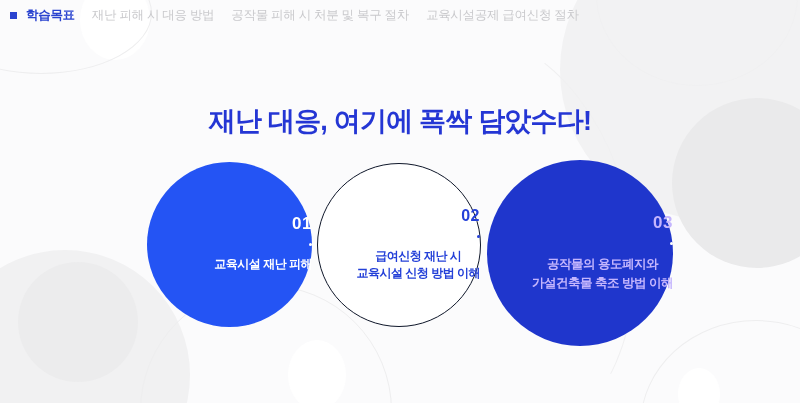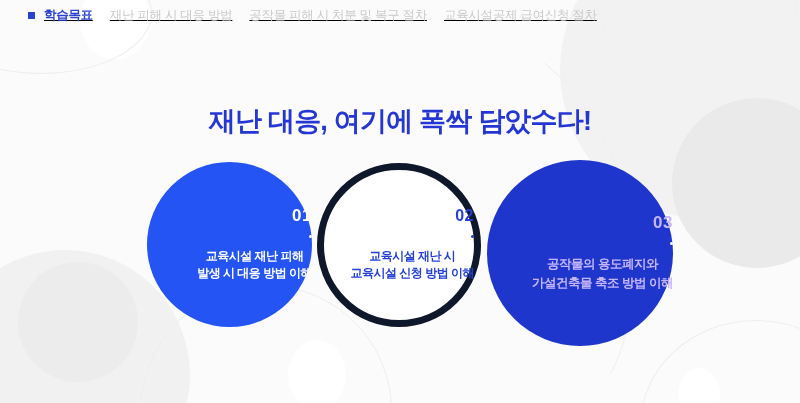--- a/index.html
+++ b/index.html
@@ -98,25 +98,24 @@
     transform: rotate(-12deg);
   }
 
   
   .header {
     position: relative;
     z-index: 3;
     height: 31px;
     display: flex;
     align-items: center;
-    padding-left: 28px;
+    padding-left: 10px;
     box-sizing: border-box;
     background: transparent;
     white-space: nowrap;
-    text-decoration: underline;
   }
   .header-bullet {
     width: 7px;
     height: 7px;
     background: #2a43cf;
     margin-right: 9px;
     flex: 0 0 auto;
   }
   .header-item {
     font-size: 12.5px;
@@ -168,21 +167,21 @@
   }
   .circle-1 {
     width: 165px; height: 165px;
     left: 147px; top: 162px;
     background: #2454f4;
   }
   .circle-2 {
     width: 164px; height: 164px;
     left: 317px; top: 163px;
     background: #ffffff;
-    border: 7px solid #0f172a;
+    border: 1px solid #0f172a;
   }
   .circle-3 {
     width: 186px; height: 186px;
     left: 487px; top: 160px;
     background: #1f36cc;
   }
   .circle-num {
     font-size: 17px;
     font-weight: bold;
     letter-spacing: 0.5px;
@@ -242,29 +241,28 @@
 
   <div class="title">재난 대응, 여기에 폭싹 담았수다!</div>
 
   <div class="circles">
 
     <div class="circle circle-1">
       <div class="circle-num">01</div>
       <div class="circle-dot"></div>
       <div class="circle-desc">
         <div>교육시설 재난 피해</div>
-        <div>발생 시 대응 방법 이해</div>
       </div>
     </div>
 
     <div class="circle circle-2">
       <div class="circle-num">02</div>
       <div class="circle-dot"></div>
       <div class="circle-desc">
-        <div>교육시설 재난 시</div>
+        <div>급여신청 재난 시</div>
         <div>교육시설 신청 방법 이해</div>
       </div>
     </div>
 
     <div class="circle circle-3">
       <div class="circle-num">03</div>
       <div class="circle-dot"></div>
       <div class="circle-desc">
         <div>공작물의  용도폐지와</div>
         <div>가설건축물 축조 방법 이해</div>

